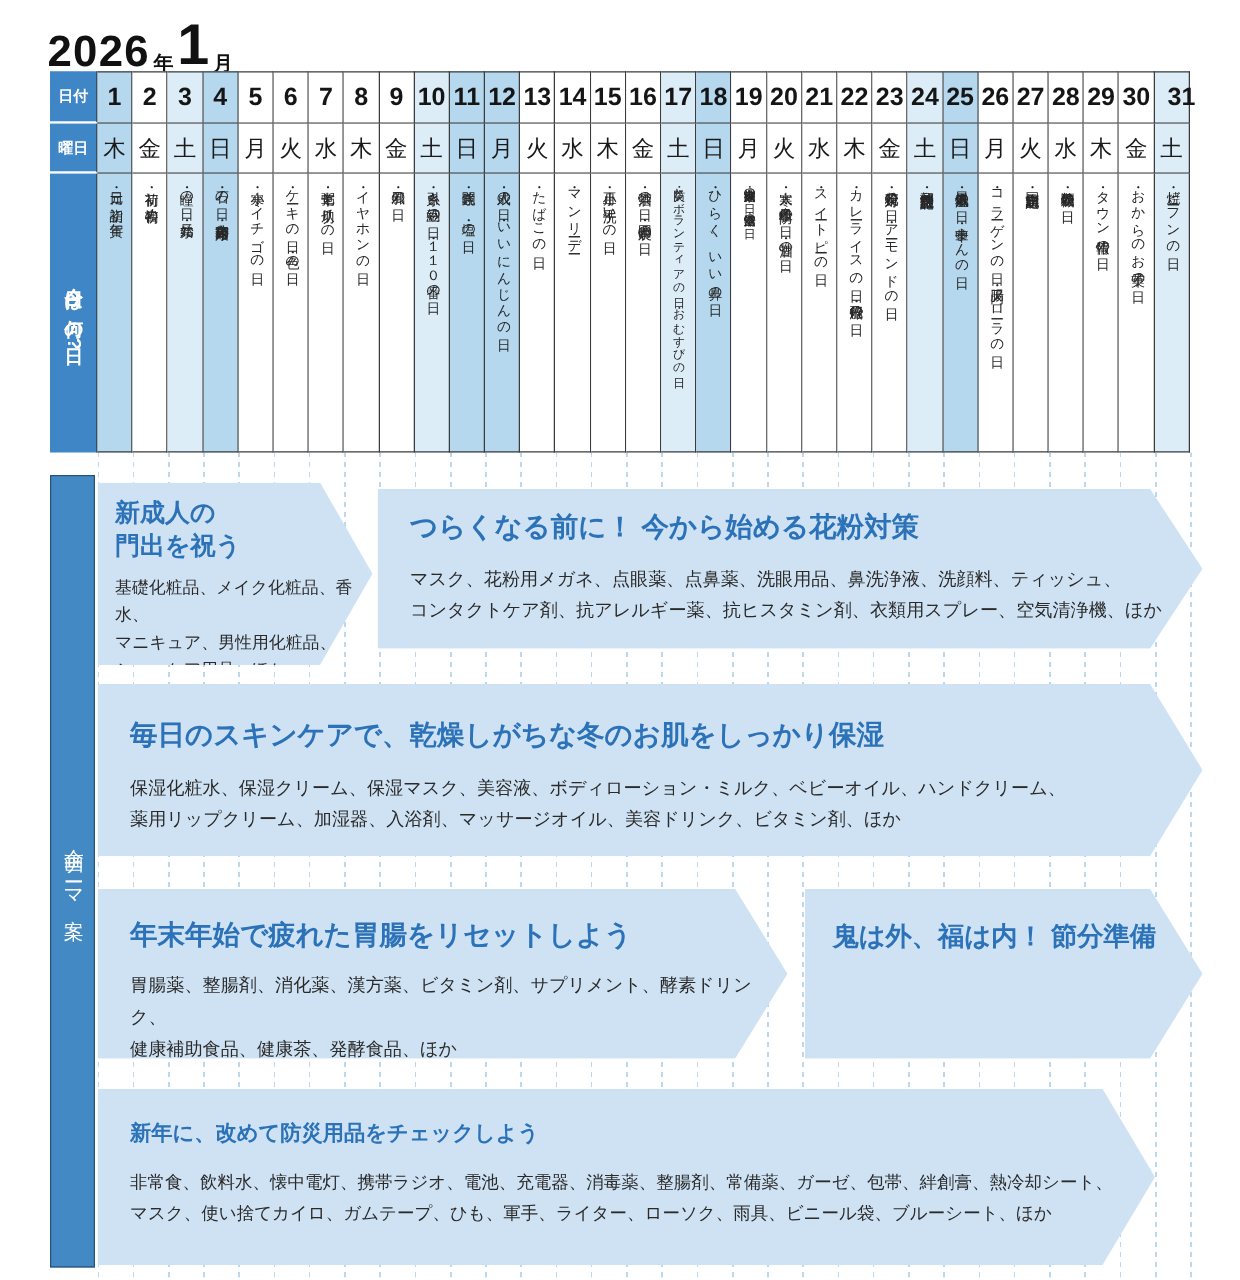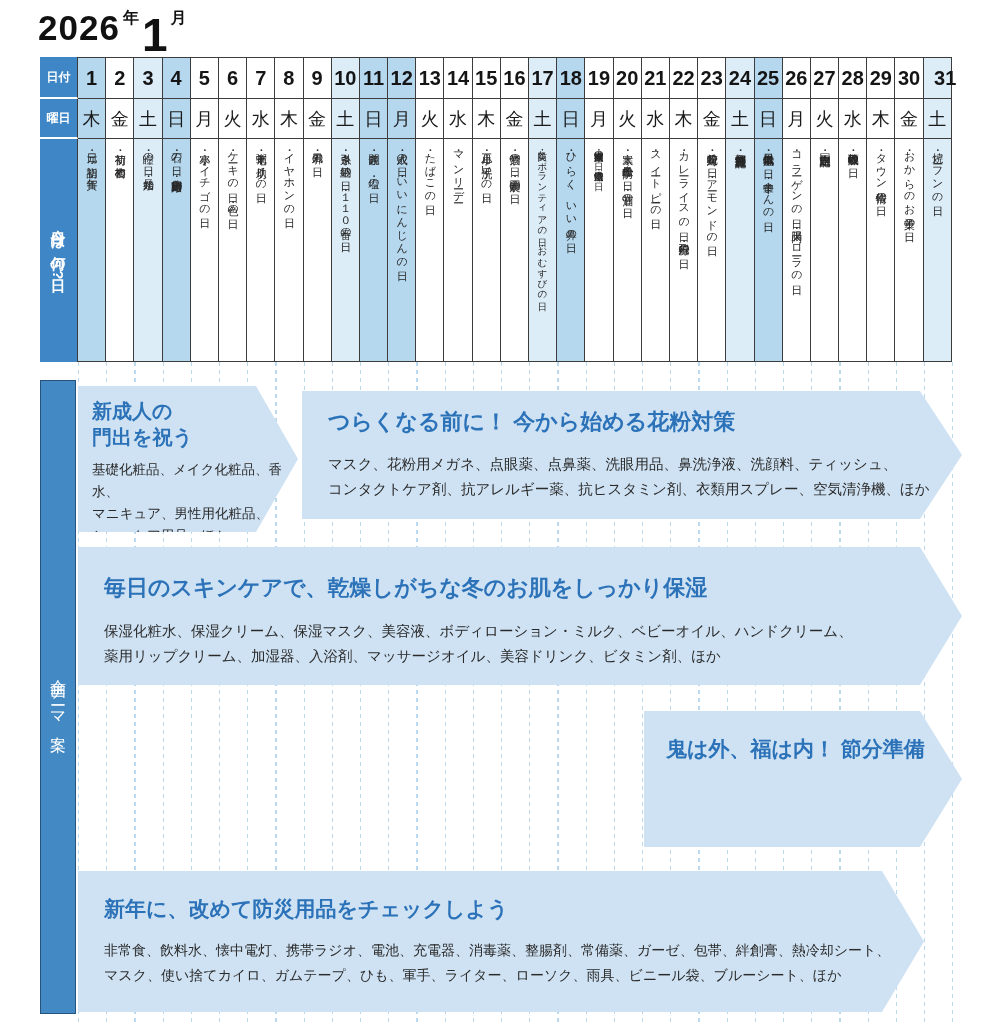--- a/index.html
+++ b/index.html
@@ -1,20 +1,20 @@
 <!DOCTYPE html>
 <html><head>
 <meta charset="utf-8">
 <style>
   html,body{margin:0;padding:0;background:#fff;}
   body{font-family:"Liberation Sans","DejaVu Sans",sans-serif;}
   .page{position:relative;width:992px;height:1024px;background:#fff;overflow:hidden;}
 
   
-  .title{position:absolute;left:38px;top:8px;display:flex;align-items:flex-start;color:#111;}
+  .title{position:absolute;left:38px;top:8px;display:flex;align-items:flex-end;color:#111;}
   .title .ty{font-size:35px;font-weight:700;letter-spacing:1px;}
   .title .ts{font-size:16px;font-weight:700;margin:0 3px;}
   .title .tm{font-size:46px;font-weight:700;}
 
   
   .cal{position:absolute;left:40px;top:57px;display:grid;
        grid-template-columns:38px repeat(31,28.2px);
        grid-template-rows:42px 40px 223px;}
   .lbl{background:#3e86c6;color:#fff;display:flex;align-items:center;justify-content:center;
        font-weight:700;border-right:1.4px solid #3c3c3c;grid-column:1;}
@@ -66,21 +66,21 @@
 
   .b4{left:78px;top:711px;width:552px;height:136px;padding:22px 0 0 26px;}
   .b4 h2{font-size:22px;}
   .b4 p{margin-top:14px;font-size:14.5px;line-height:1.75;}
 
   .b5{left:644px;top:711px;width:318px;height:136px;padding:24px 0 0 22px;}
   .b5 h2{font-size:21px;}
   .b5 p{margin-top:13px;font-size:14px;line-height:1.75;}
 
   .b6{left:78px;top:871px;width:846px;height:141px;padding:24px 0 0 26px;}
-  .b6 h2{font-size:21px;font-family:Liberation Mono, monospace;}
+  .b6 h2{font-size:17px;font-family:Liberation Mono, monospace;}
   .b6 p{margin-top:15px;font-size:14px;line-height:1.8;}
 </style>
 </head>
 <body>
 
 <div class="page">
 
   <div class="title">
     <span class="ty">2026</span>
       <span class="ts">年</span>
@@ -270,20 +270,25 @@
 マニキュア、男性用化粧品、
 シューケア用品、ほか</p>
   </div>
 
   <div class="banner b3">
     <h2>毎日のスキンケアで、乾燥しがちな冬のお肌をしっかり保湿</h2>
     <p>保湿化粧水、保湿クリーム、保湿マスク、美容液、ボディローション・ミルク、ベビーオイル、ハンドクリーム、
 薬用リップクリーム、加湿器、入浴剤、マッサージオイル、美容ドリンク、ビタミン剤、ほか</p>
   </div>
 
+  <div class="banner b4">
+    <h2>年末年始で疲れた胃腸をリセットしよう</h2>
+    <p>胃腸薬、整腸剤、消化薬、漢方薬、ビタミン剤、サプリメント、酵素ドリンク、
+健康補助食品、健康茶、発酵食品、ほか</p>
+  </div>
 
   <div class="banner b5">
     <h2>鬼は外、福は内！ 節分準備</h2>
   </div>
 
   <div class="banner b6">
     <h2>新年に、改めて防災用品をチェックしよう</h2>
     <p>非常食、飲料水、懐中電灯、携帯ラジオ、電池、充電器、消毒薬、整腸剤、常備薬、ガーゼ、包帯、絆創膏、熱冷却シート、
 マスク、使い捨てカイロ、ガムテープ、ひも、軍手、ライター、ローソク、雨具、ビニール袋、ブルーシート、ほか</p>
   </div>

